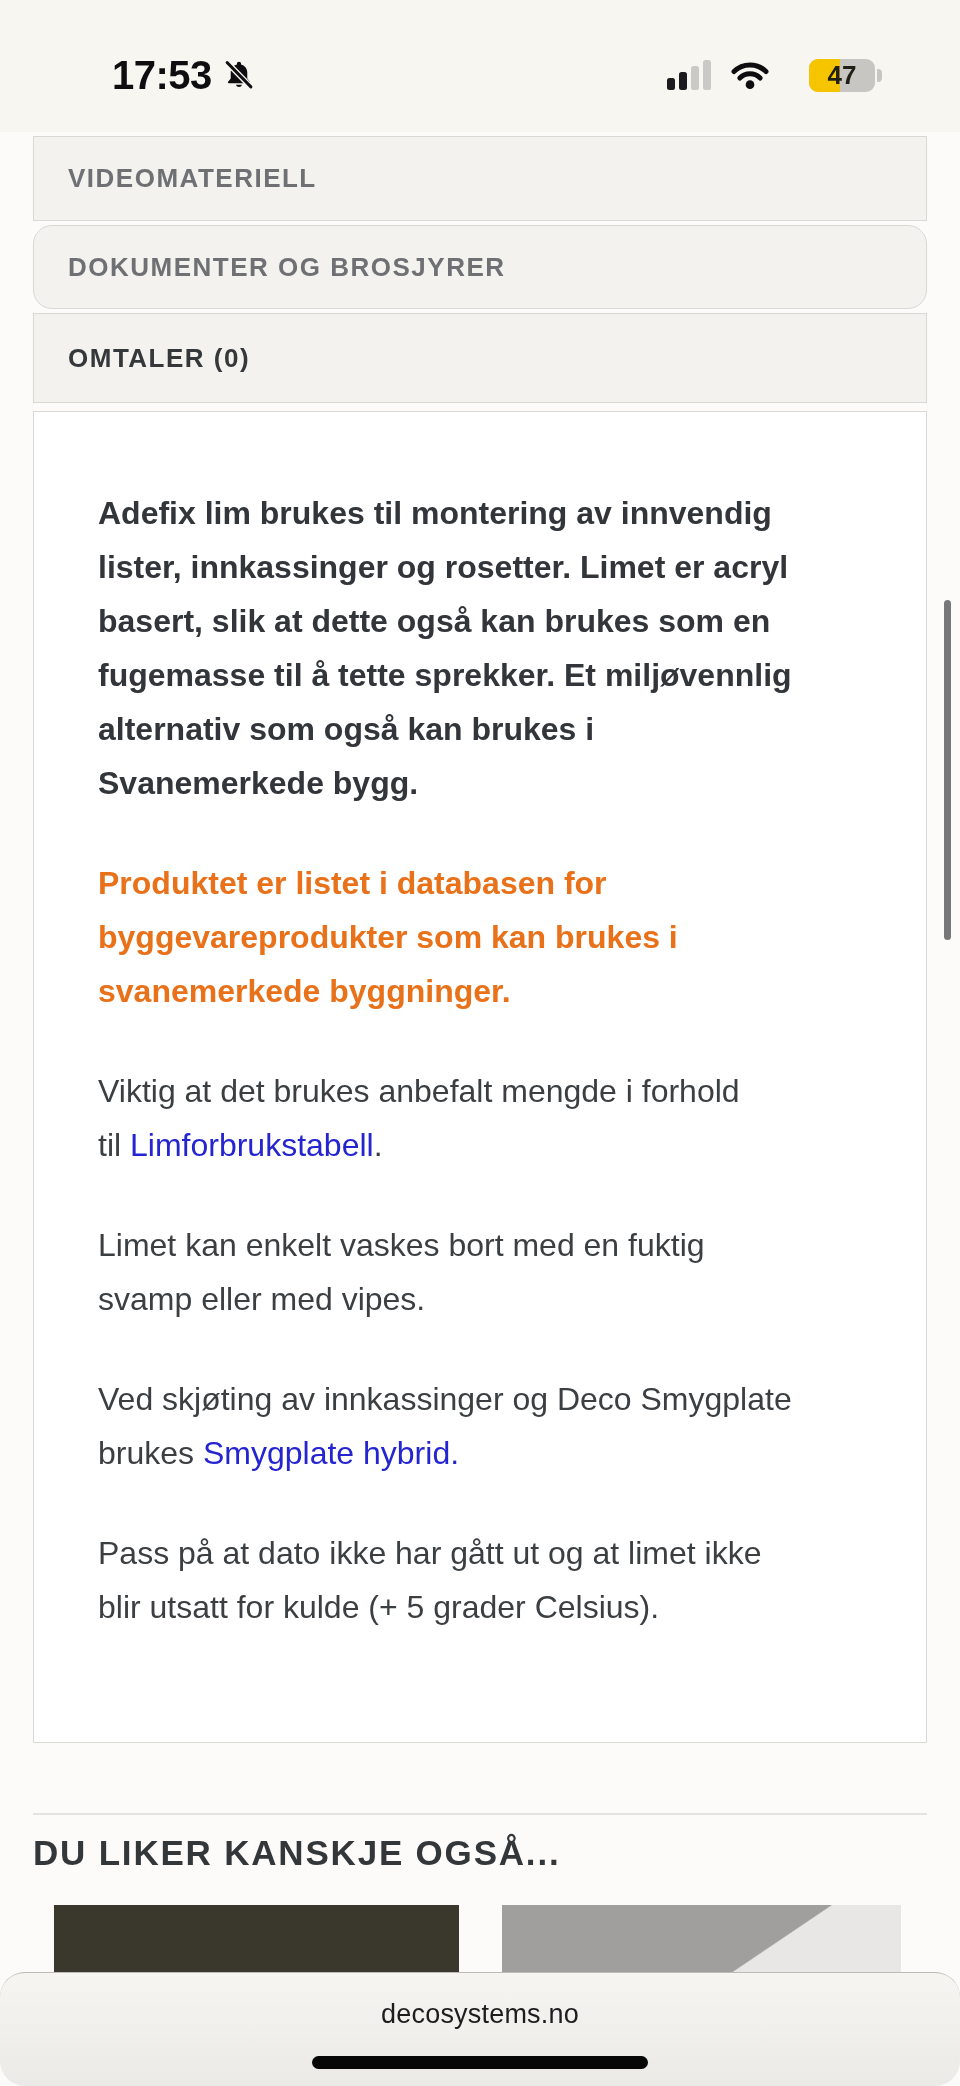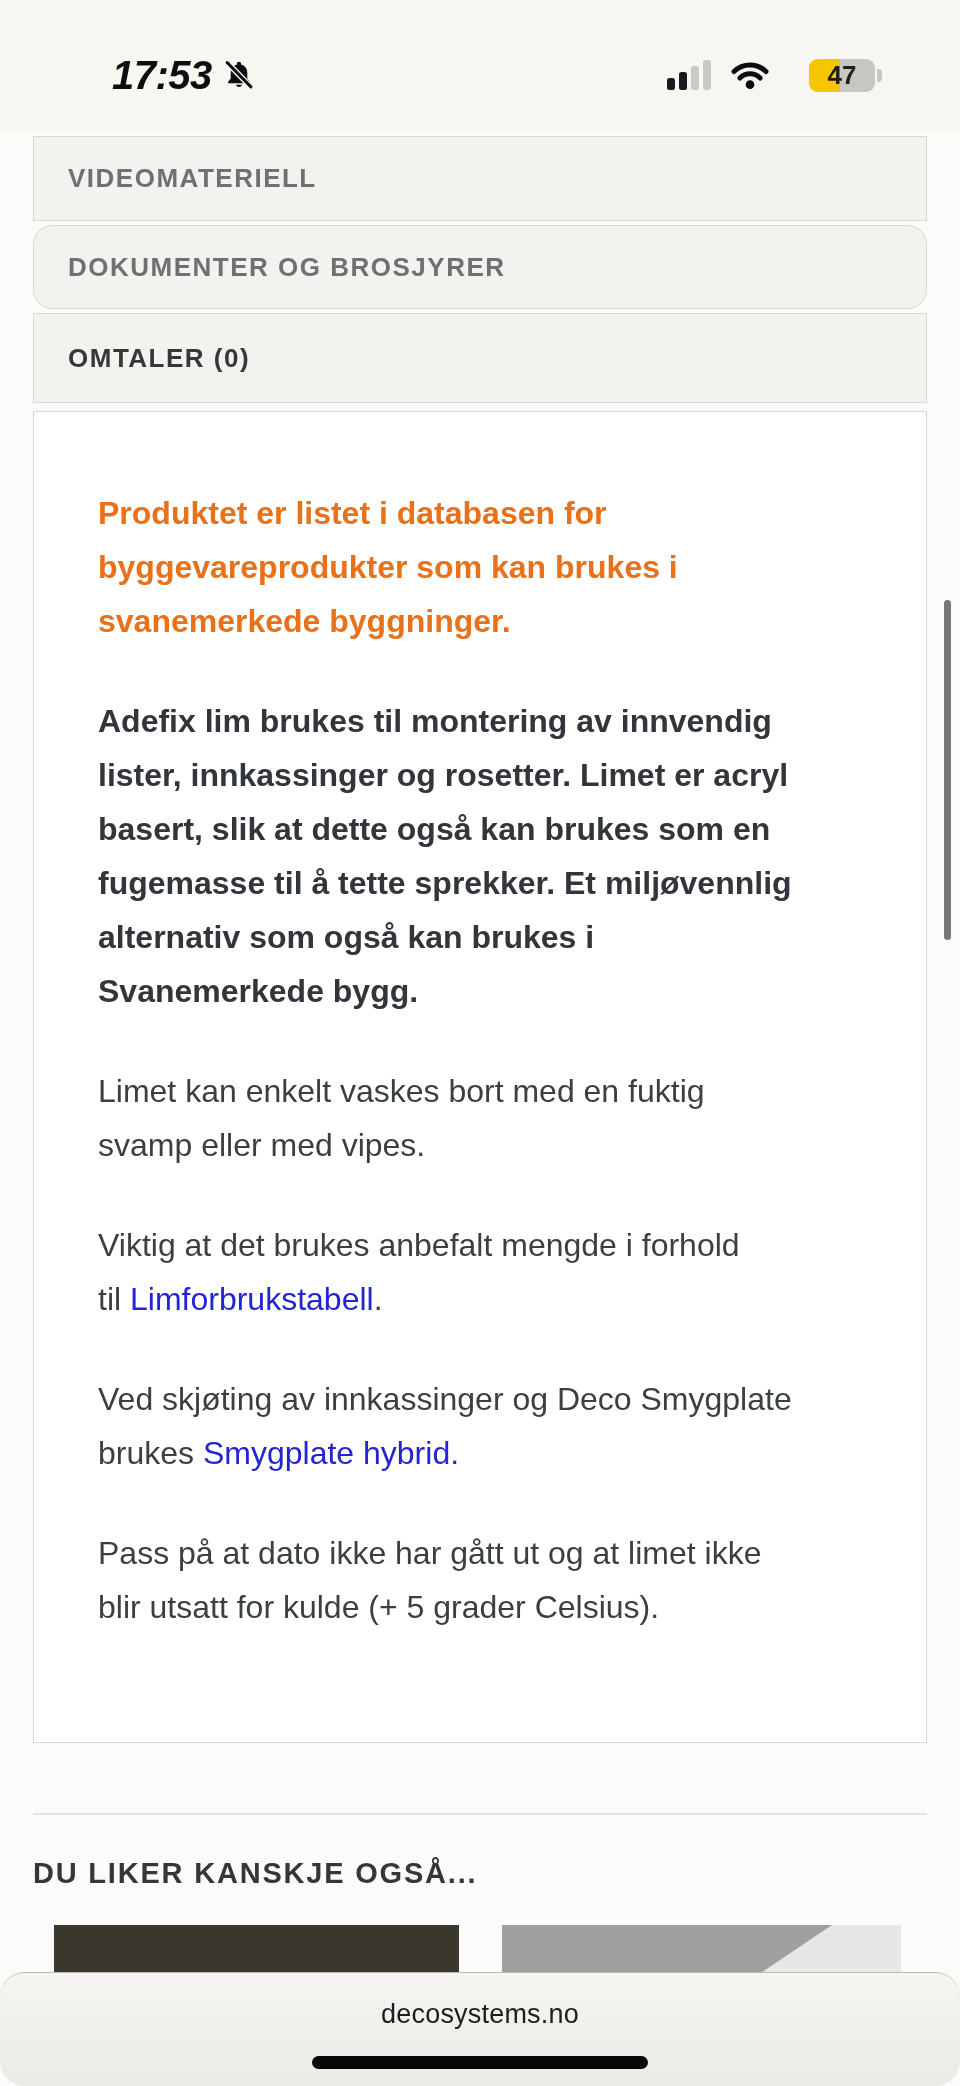--- a/index.html
+++ b/index.html
@@ -9,21 +9,21 @@
     font-family:"Liberation Sans", sans-serif;
     -webkit-font-smoothing:antialiased;
   }
   
   .status-bar{
     height:132px;background:#F8F6F1;
     display:flex;align-items:center;justify-content:space-between;
     padding:18px 78px 0 112px;box-sizing:border-box;
   }
   .sb-left{display:flex;align-items:center;gap:10px;}
-  .sb-time{font-size:40px;font-weight:700;color:#0E0E10;letter-spacing:-0.5px;font-style:italic;}
+  .sb-time{font-size:40px;font-weight:700;color:#0E0E10;letter-spacing:-0.5px;}
   .sb-right{display:flex;align-items:center;gap:19px;}
   .signal{display:flex;align-items:flex-end;gap:4px;height:30px;}
   .signal i{display:block;width:8px;border-radius:2.5px;}
   .signal i:nth-child(1){height:12px;background:#1B1B1D;}
   .signal i:nth-child(2){height:18px;background:#1B1B1D;}
   .signal i:nth-child(3){height:24px;background:#CBC9C5;}
   .signal i:nth-child(4){height:30px;background:#CBC9C5;}
   .battery{display:flex;align-items:center;margin-left:20px;}
   .battery-body{
     position:relative;width:66px;height:33px;border-radius:9px;overflow:hidden;
@@ -56,21 +56,21 @@
     margin:0 0 46px 0;font-size:32px;line-height:54px;color:#3B3F42;
     white-space:pre-wrap;
   }
   .para:last-child{margin-bottom:0;}
   .para.bold{font-weight:700;color:#32363A;}
   .orange-link{color:#E8711A;cursor:pointer;}
   .blue-link{color:#2424D0;cursor:pointer;}
   
   .section-divider{margin:70px 0 0 33px;width:894px;height:2px;background:#E4E3E1;}
   .related-heading{
-    margin:36px 0 0 33px;font-size:29px;font-weight:700;letter-spacing:1.8px;
+    margin:16px 0 0 33px;font-size:35px;font-weight:700;letter-spacing:1.8px;
     color:#34373A;line-height:44px;
   }
   .products{display:flex;gap:43px;margin:30px 0 0 54px;height:67px;overflow:hidden;}
   .product-tile{flex:none;cursor:pointer;}
   .tile-1{width:405px;height:120px;background:#3A382D;}
   .tile-2{width:399px;height:120px;background:linear-gradient(146deg,#A09F9D 57%,#E8E7E5 57.4%);}
   
   .scrollbar{
     position:absolute;right:9px;top:600px;width:7px;height:340px;
     border-radius:4px;background:rgba(85,85,87,0.8);
@@ -138,33 +138,33 @@
   </div>
   <div class="acc-row r2">
     <span class="acc-label">DOKUMENTER OG BROSJYRER</span>
   </div>
   <div class="acc-row r3 active">
     <span class="acc-label">OMTALER (0)</span>
   </div>
 
   <div class="panel">
     <div>
-        <p class="para bold"><span class="orange-link">Produktet er listet i databasen for
-byggevareprodukter som kan brukes i
-svanemerkede byggninger.</span></p>
         <p class="para bold"><span>Adefix lim brukes til montering av innvendig
 lister, innkassinger og rosetter. Limet er acryl
 basert, slik at dette også kan brukes som en
 fugemasse til å tette sprekker. Et miljøvennlig
 alternativ som også kan brukes i
 Svanemerkede bygg.</span></p>
+        <p class="para bold"><span class="orange-link">Produktet er listet i databasen for
+byggevareprodukter som kan brukes i
+svanemerkede byggninger.</span></p>
+        <p class="para "><span>Viktig at det brukes anbefalt mengde i forhold
+til </span><span class="blue-link">Limforbrukstabell</span><span>.</span></p>
         <p class="para "><span>Limet kan enkelt vaskes bort med en fuktig
 svamp eller med vipes.</span></p>
-        <p class="para "><span>Viktig at det brukes anbefalt mengde i forhold
-til </span><span class="blue-link">Limforbrukstabell</span><span>.</span></p>
         <p class="para "><span>Ved skjøting av innkassinger og Deco Smygplate
 brukes </span><span class="blue-link">Smygplate hybrid.</span></p>
         <p class="para "><span>Pass på at dato ikke har gått ut og at limet ikke
 blir utsatt for kulde (+ 5 grader Celsius).</span></p>
       </div>
   </div>
 
   <div class="section-divider" style="margin-left:0;"></div>
   <h2 class="related-heading" style="margin-left:0;">DU LIKER KANSKJE OGSÅ...</h2>
 </div>

